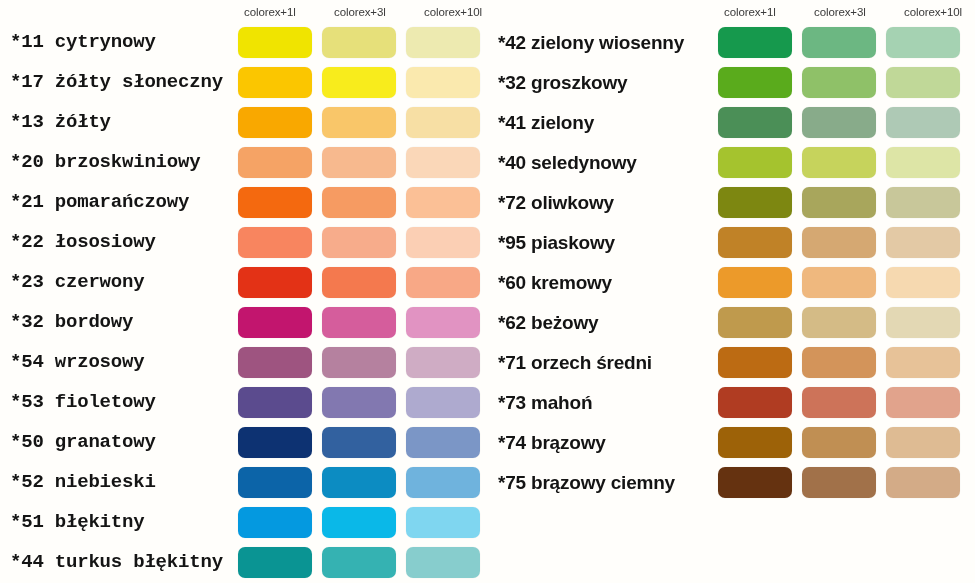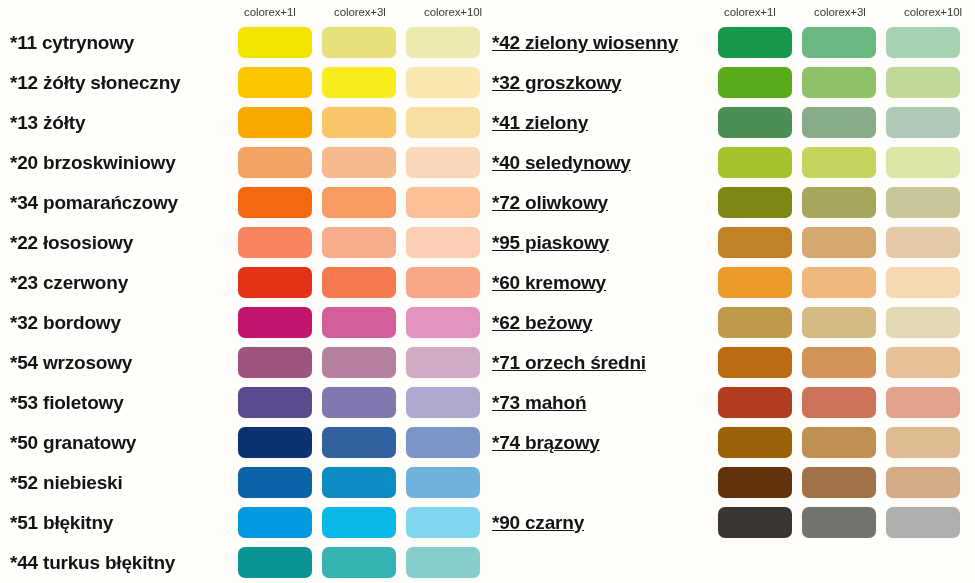--- a/index.html
+++ b/index.html
@@ -71,27 +71,27 @@
   .swatch {
     width: 74px;
     height: 31px;
     border-radius: 7px;
     margin-right: 10px;
     box-shadow: 0 0 0 0.5px rgba(0,0,0,0.03);
   }
   .swatch:last-child { margin-right: 0; }
 
   
-  .panel-left .row-label { margin-left: 10px; }
+  .panel-left .row-label { margin-left: 10px; font-family: Liberation Mono, monospace; }
   .panel-left .swatches  { left: 238px; }
   .panel-left .header-row { left: 238px; }
   .panel-left .col-header { width: 84px; padding-left: 6px; }
 
   
-  .panel-right .row-label { margin-left: 4px; text-decoration: underline; }
+  .panel-right .row-label { margin-left: 10px; }
   .panel-right .swatches  { left: 230px; }
   .panel-right .header-row { left: 230px; }
   .panel-right .col-header { width: 84px; padding-left: 6px; }
 </style>
 </head>
 <body style="background: rgb(255, 254, 251);">
 
 <div class="chart">
 
   <div class="panel panel-left">
@@ -106,21 +106,21 @@
       <div class="row">
         <div class="row-label">*11 cytrynowy</div>
         <div class="swatches">
           <div class="swatch" style="background: rgb(240, 228, 0);"></div>
           <div class="swatch" style="background: rgb(230, 224, 122);"></div>
           <div class="swatch" style="background: rgb(237, 234, 176);"></div>
         </div>
       </div>
 
       <div class="row">
-        <div class="row-label">*12 żółty słoneczny</div>
+        <div class="row-label">*17 żółty słoneczny</div>
         <div class="swatches">
           <div class="swatch" style="background: rgb(251, 198, 0);"></div>
           <div class="swatch" style="background: rgb(248, 236, 28);"></div>
           <div class="swatch" style="background: rgb(250, 233, 174);"></div>
         </div>
       </div>
 
       <div class="row">
         <div class="row-label">*13 żółty</div>
         <div class="swatches">
@@ -133,21 +133,21 @@
       <div class="row">
         <div class="row-label">*20 brzoskwiniowy</div>
         <div class="swatches">
           <div class="swatch" style="background: rgb(245, 163, 101);"></div>
           <div class="swatch" style="background: rgb(247, 185, 142);"></div>
           <div class="swatch" style="background: rgb(250, 215, 184);"></div>
         </div>
       </div>
 
       <div class="row">
-        <div class="row-label">*34 pomarańczowy</div>
+        <div class="row-label">*21 pomarańczowy</div>
         <div class="swatches">
           <div class="swatch" style="background: rgb(244, 105, 15);"></div>
           <div class="swatch" style="background: rgb(246, 155, 98);"></div>
           <div class="swatch" style="background: rgb(251, 192, 150);"></div>
         </div>
       </div>
 
       <div class="row">
         <div class="row-label">*22 łososiowy</div>
         <div class="swatches">
@@ -335,32 +335,25 @@
       <div class="row">
         <div class="row-label">*74 brązowy</div>
         <div class="swatches">
           <div class="swatch" style="background: rgb(157, 98, 8);"></div>
           <div class="swatch" style="background: rgb(192, 143, 83);"></div>
           <div class="swatch" style="background: rgb(222, 187, 147);"></div>
         </div>
       </div>
 
       <div class="row">
+        <div class="row-label">*75 brązowy ciemny</div>
         <div class="swatches">
           <div class="swatch" style="background: rgb(101, 50, 16);"></div>
           <div class="swatch" style="background: rgb(161, 113, 73);"></div>
           <div class="swatch" style="background: rgb(211, 171, 135);"></div>
         </div>
       </div>
 
-      <div class="row">
-        <div class="row-label">*90 czarny</div>
-        <div class="swatches">
-          <div class="swatch" style="background: rgb(58, 53, 51);"></div>
-          <div class="swatch" style="background: rgb(117, 115, 111);"></div>
-          <div class="swatch" style="background: rgb(175, 176, 173);"></div>
-        </div>
-      </div>
 
     </div>
   </div>
 
 </div>
 
 </body></html>

